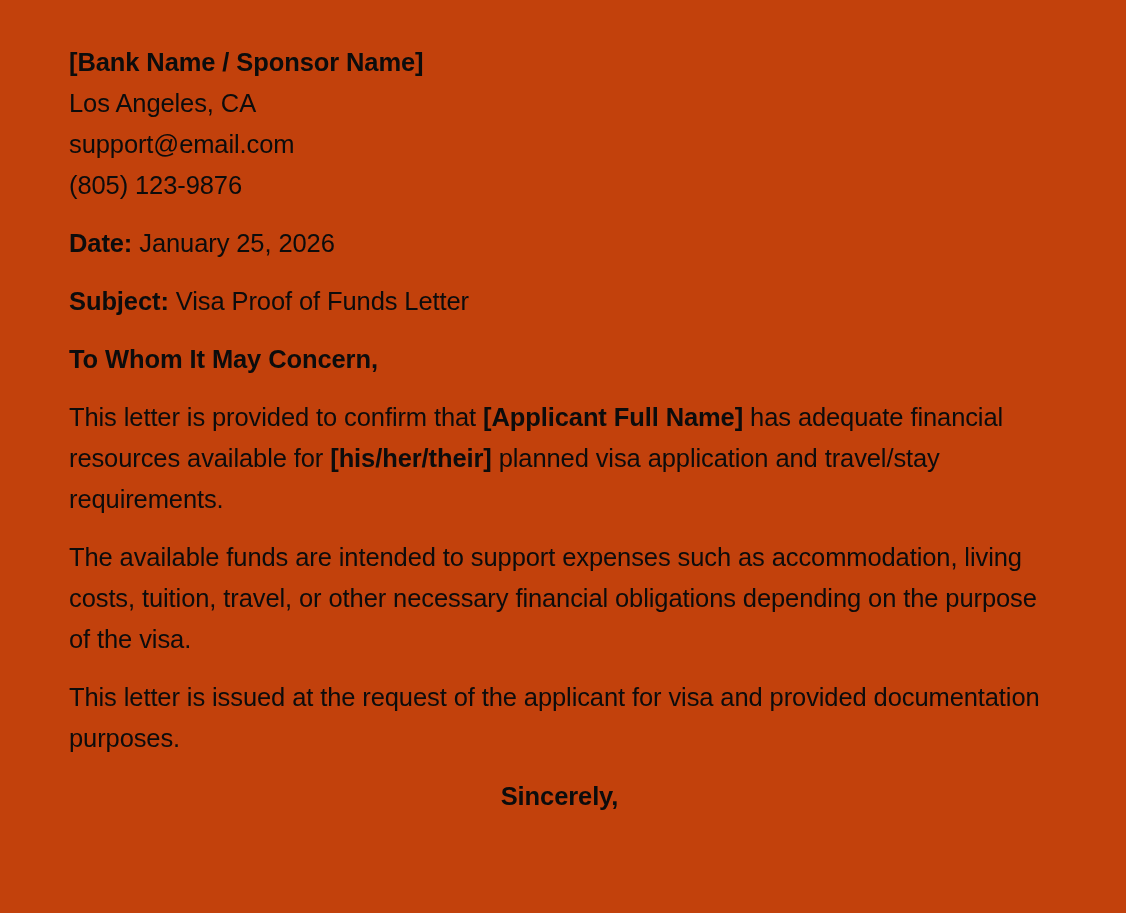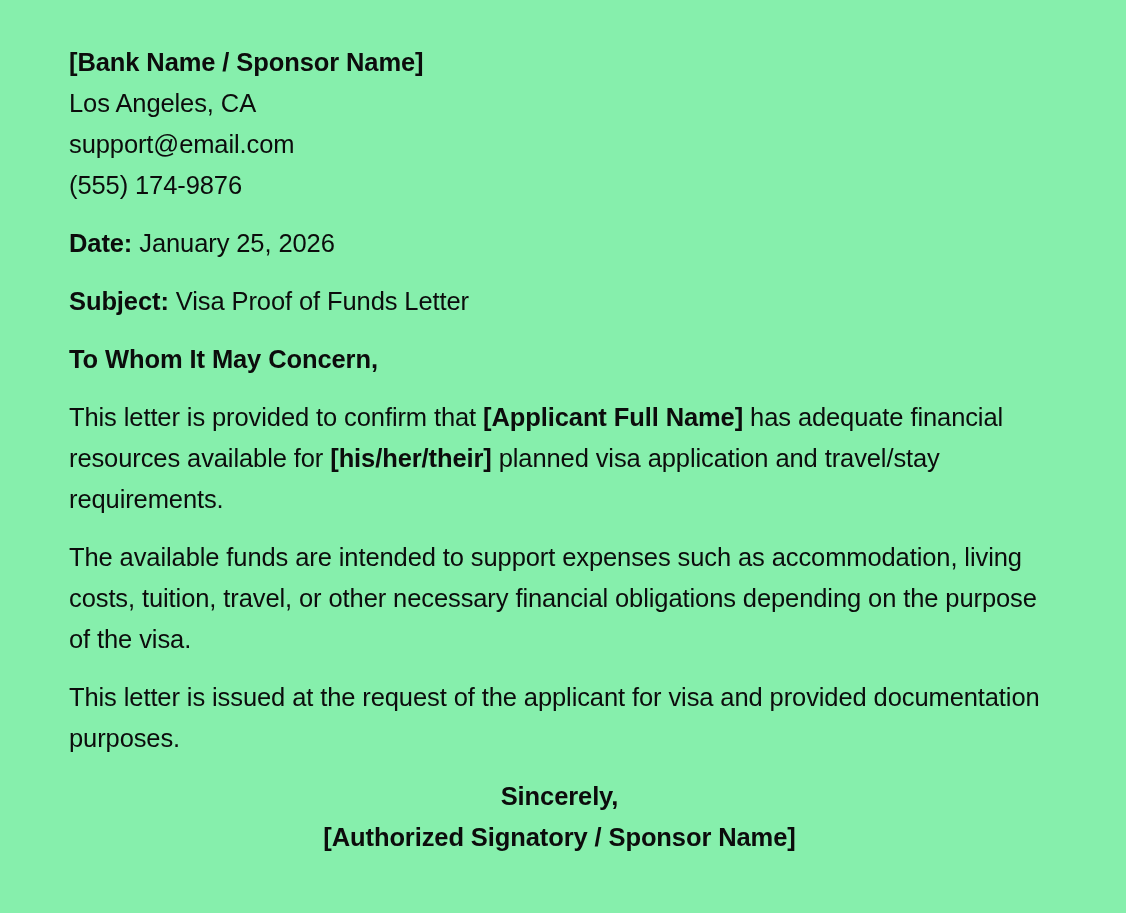--- a/index.html
+++ b/index.html
@@ -13,21 +13,21 @@
     height: 913px;
     overflow: hidden;
     font-family: "Liberation Sans", "DejaVu Sans", sans-serif;
     color: #0c0c0c;
     -webkit-font-smoothing: antialiased;
   }
 
   .page {
     width: 1126px;
     height: 913px;
-    background: #86efac;
+    background: #c2410c;
     box-sizing: border-box;
     padding: 42px 76px 0 69px;
     position: relative;
   }
 
   
   .block {
     margin: 0;
     padding: 0;
   }
@@ -74,21 +74,21 @@
 </style>
 </head>
 <body>
 
 <div class="page">
 
   <div class="block letterhead">
     <div class="line bold">[Bank Name / Sponsor Name]</div>
     <div class="line">Los Angeles, CA</div>
     <div class="line">support@email.com</div>
-    <div class="line">(555) 174-9876</div>
+    <div class="line">(805) 123-9876</div>
   </div>
 
   <div class="gap-block"></div>
 
   <div class="block">
     <div class="line"><span class="bold">Date:</span><span> </span><span>January 25, 2026</span></div>
   </div>
 
   <div class="gap-block"></div>
 
@@ -111,16 +111,15 @@
   <div class="para">The available funds are intended to support expenses such as accommodation, living costs, tuition, travel, or other necessary financial obligations depending on the purpose of the visa.</div>
 
   <div class="gap-para"></div>
 
   <div class="para">This letter is issued at the request of the applicant for visa and provided documentation purposes.</div>
 
   <div class="gap-para"></div>
 
   <div class="block closing">
     <div class="line">Sincerely,</div>
-    <div class="line">[Authorized Signatory / Sponsor Name]</div>
   </div>
 
 </div>
 
 </body></html>

